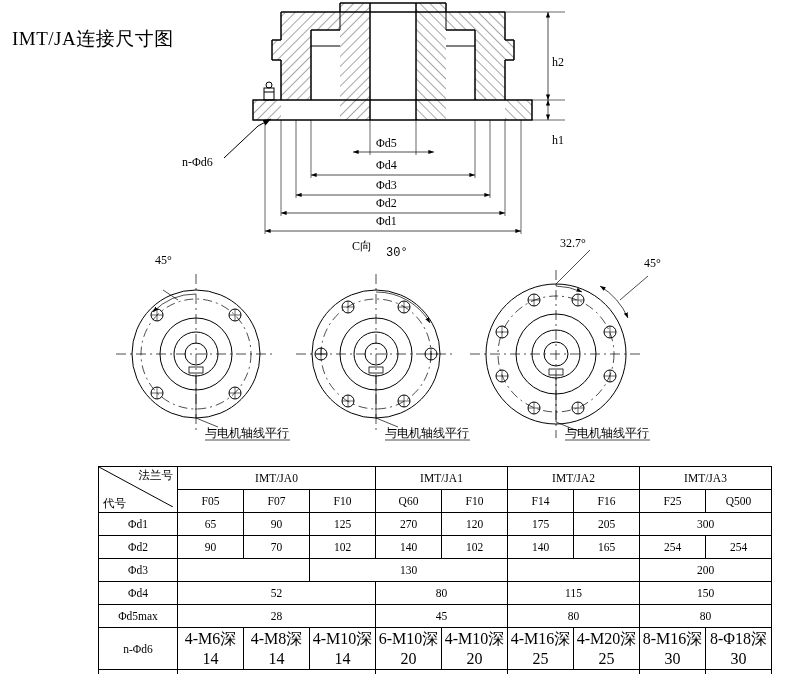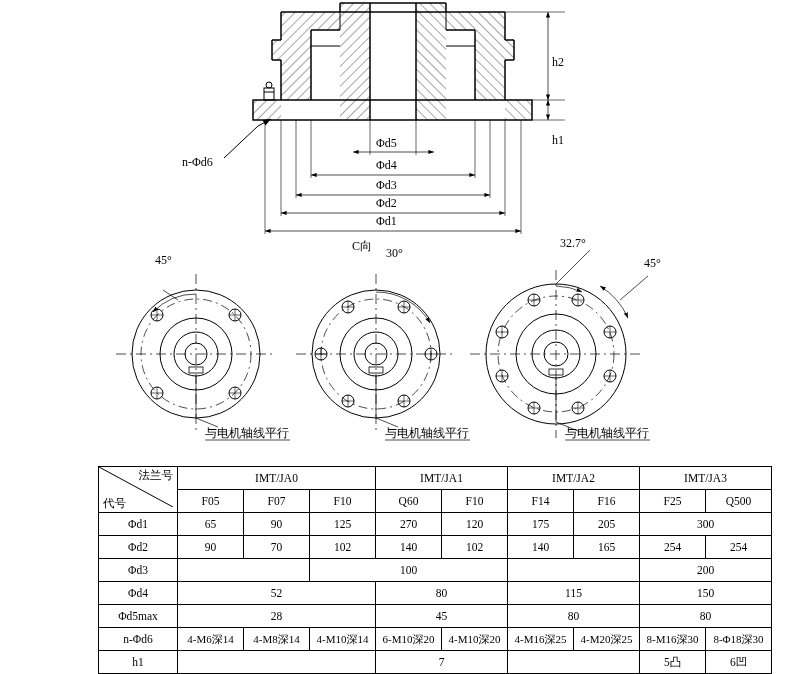--- a/index.html
+++ b/index.html
@@ -72,27 +72,28 @@
     right: 4px; top: 1px;
     font-size: 11.5px;
   }
   .diagcell .d-bot {
     position: absolute;
     left: 4px; bottom: 1px;
     font-size: 11.5px;
     text-align: center;
   }
   .diagcell svg { position: absolute; left:0; top:0; }
-  .tiny { font-size: 11px; }
+  .tiny { font-size: 16px; }
 </style>
 </head>
 <body>
 
 <div id="root">
 
+  <div class="title">IMT/JA连接尺寸图</div>
 
   <svg class="draw" viewBox="0 0 800 674" xmlns="http://www.w3.org/2000/svg">
     <defs>
       <pattern id="hatchR" width="7" height="7" patternTransform="rotate(45)" patternUnits="userSpaceOnUse">
         <line x1="0" y1="0" x2="0" y2="7" stroke="#000" stroke-width="0.7"></line>
       </pattern>
       <pattern id="hatchL" width="7" height="7" patternTransform="rotate(-45)" patternUnits="userSpaceOnUse">
         <line x1="0" y1="0" x2="0" y2="7" stroke="#000" stroke-width="0.7"></line>
       </pattern>
       <marker id="arrF" markerWidth="9" markerHeight="9" refX="8" refY="3" orient="auto">
@@ -283,21 +284,21 @@
   <div class="lbl" style="left:552px; top:55px;">h2</div>
   <div class="lbl" style="left:552px; top:133px;">h1</div>
   <div class="lbl" style="left:182px; top:155px;">n-Φd6</div>
   <div class="lbl" style="left:376px; top:136px;">Φd5</div>
   <div class="lbl" style="left:376px; top:158px;">Φd4</div>
   <div class="lbl" style="left:376px; top:178px;">Φd3</div>
   <div class="lbl" style="left:376px; top:196px;">Φd2</div>
   <div class="lbl" style="left:376px; top:214px;">Φd1</div>
   <div class="lbl" style="left:155px; top:253px;">45°</div>
   <div class="lbl" style="left:352px; top:238px;">C向</div>
-  <div class="lbl" style="left:386px; top:246px;">30°</div>
+  <div class="lbl" style="left:386px; top:246px;font-family:Liberation Mono, monospace;">30°</div>
   <div class="lbl" style="left:560px; top:236px;">32.7°</div>
   <div class="lbl" style="left:644px; top:256px;">45°</div>
   <div class="lbl" style="left:205px; top:425px;">与电机轴线平行</div>
   <div class="lbl" style="left:385px; top:425px;">与电机轴线平行</div>
   <div class="lbl" style="left:565px; top:425px;">与电机轴线平行</div>
 
   <table class="spec">
     <tbody>
       <tr>
         <td class="rowhead diagcell" rowspan="2">
@@ -345,21 +346,21 @@
         <td>102</td>
         <td>140</td>
         <td>165</td>
         <td>254</td>
         <td>254</td>
       </tr>
 
       <tr>
         <td class="rowhead">Φd3</td>
         <td colspan="2"></td>
-        <td colspan="3">100</td>
+        <td colspan="3">130</td>
         <td colspan="2"></td>
         <td colspan="2">200</td>
       </tr>
 
       <tr>
         <td class="rowhead">Φd4</td>
         <td colspan="3">52</td>
         <td colspan="2">80</td>
         <td colspan="2">115</td>
         <td colspan="2">150</td>

